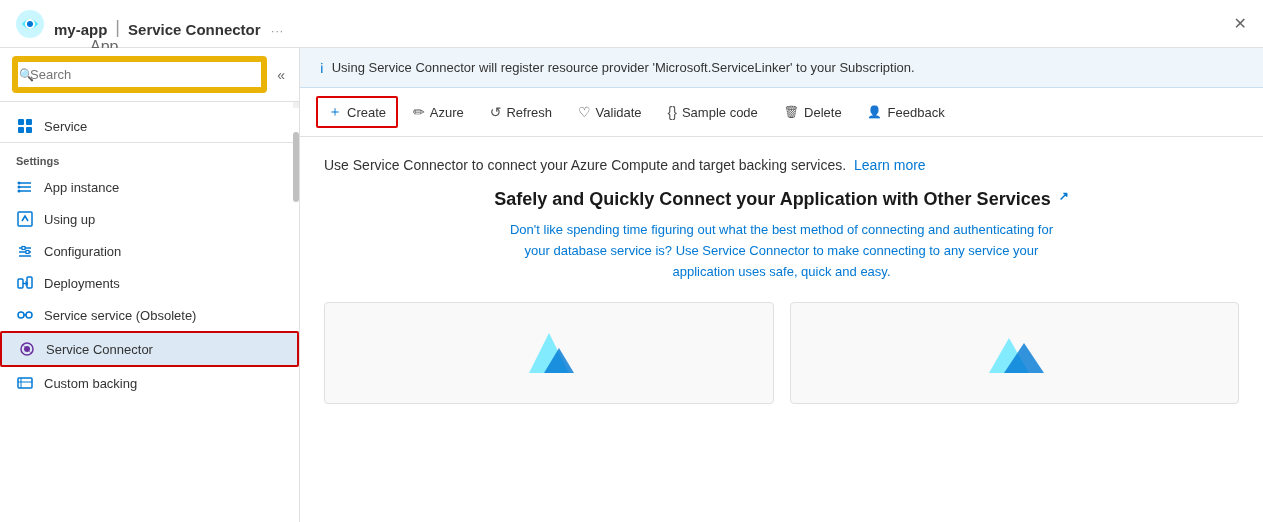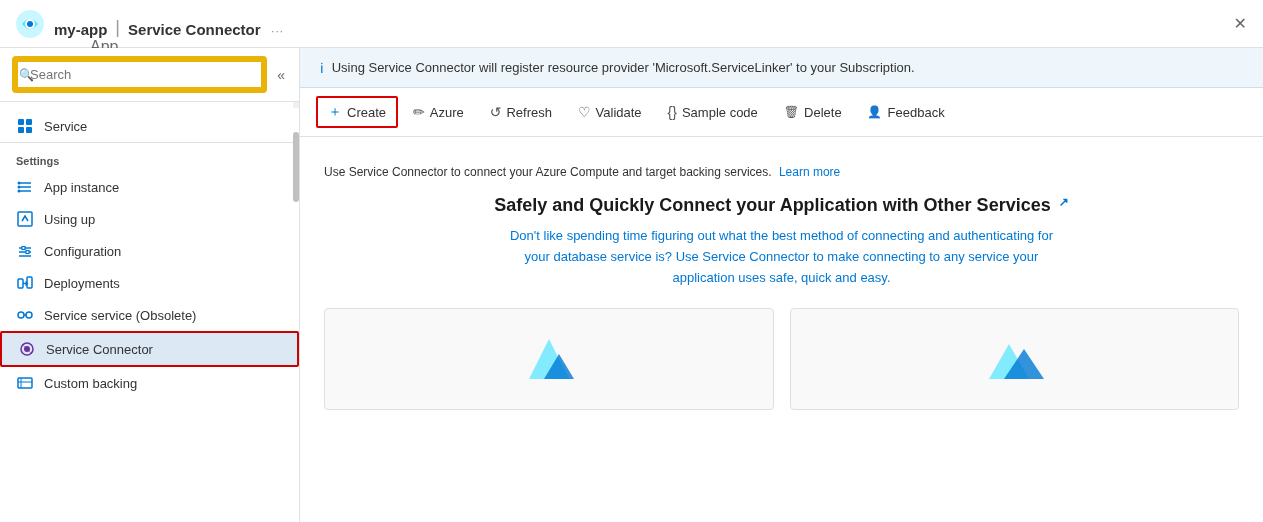--- a/index.html
+++ b/index.html
@@ -236,21 +236,21 @@
       </button>
 
       <button class="toolbar-btn">
         <span class="btn-icon" style="color:#0078d4; font-size:12px;">👤</span>
         <span>Feedback</span>
       </button>
     </div>
 
     <div class="content-body">
 
-      <div style="font-size:12px; margin-bottom:16px;margin-top:8px;">
+      <div style="font-size:14px; margin-bottom:16px;">
         <span style="color:#333;">Use Service Connector to connect your Azure Compute and target backing services.</span>
         <a href="#" style="color:#0078d4; text-decoration:none; margin-left:4px;">Learn more</a>
       </div>
 
       <div class="hero-section">
         <div class="hero-title" style="justify-content:center;">
           <span>Safely and Quickly Connect your Application with Other Services</span>
           <span style="font-size:12px; color:#0078d4;">↗</span>
         </div>
         <div class="hero-desc">Don't like spending time figuring out what the best method of connecting and authenticating for your database service is? Use Service Connector to make connecting to any service your application uses safe, quick and easy.</div>

